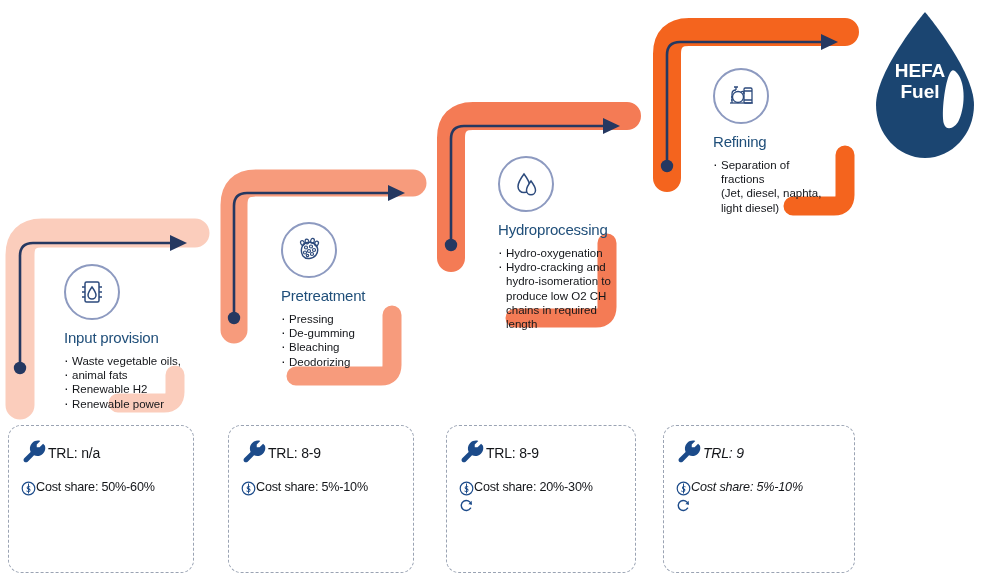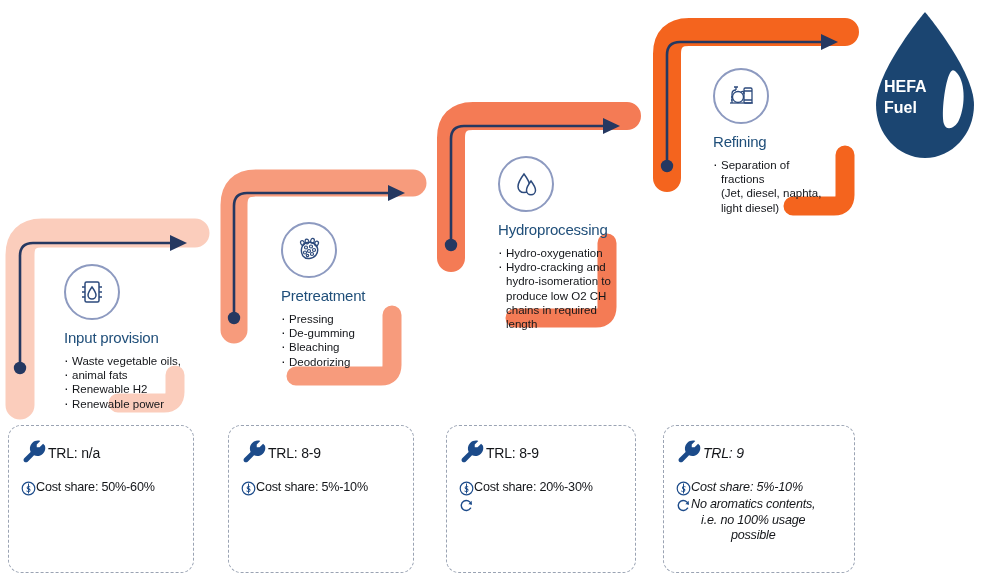--- a/index.html
+++ b/index.html
@@ -35,36 +35,36 @@
   }
   .stage-list li.dot::before{
     content:"\00B7";position:absolute;left:0;top:-1px;
     font-size:14px;line-height:14px;color:#14161a;
   }
   .stage-list li.cont{padding-left:8px;}
 
   
   .droplet{position:absolute;left:866px;top:8px;width:118px;height:156px;}
   .droplet-label{
-    position:absolute;left:884px;top:76px;width:72px;
-    color:#ffffff;font-weight:bold;font-size:16px;line-height:21px;
-    text-align:left;
+    position:absolute;left:884px;top:60px;width:72px;
+    color:#ffffff;font-weight:bold;font-size:19px;line-height:21px;
+    text-align:center;
   }
 
   
   .cards{position:absolute;left:0;top:425px;width:987px;height:151px;}
   .card{
     position:absolute;top:0;height:148px;
     border:1.4px dashed #9aa3b3;border-radius:13px;
     background:#ffffff;box-sizing:border-box;
     padding:14px 12px 10px 12px;
   }
   .card-row{display:flex;align-items:flex-start;}
   .card-row.trl{align-items:center;margin-bottom:15px;margin-left:2px;}
-  .card-row.meta{margin-bottom:1px;text-align:center;}
+  .card-row.meta{margin-bottom:1px;}
   .trl-text{font-size:14px;color:#14161a;letter-spacing:-0.2px;}
   .meta-text{font-size:12.6px;color:#14161a;line-height:15.6px;letter-spacing:-0.2px;}
   .ico{flex:0 0 auto;display:block;}
 </style>
 </head>
 <body>
 
 <div id="stage">
 
   <svg class="flow-svg" viewBox="0 0 987 430">
@@ -282,22 +282,17 @@
           <text x="10" y="14.2" font-size="11" font-family="Liberation Serif,serif" font-weight="bold" fill="#1c4b8a" text-anchor="middle">S</text>
           <path d="M10 3.3 V16.7" stroke="#1c4b8a" stroke-width="1.3"></path>
         </svg>
         <span class="meta-text">Cost share: 5%-10%</span>
       </div>
       <div class="card-row meta">
         <svg class="ico" width="15" height="15" viewBox="0 0 20 20" style="margin-top:1px">
           <path d="M16.2 8.2 A6.7 6.7 0 1 0 15.4 13.6" fill="none" stroke="#1c4b8a" stroke-width="1.9" stroke-linecap="round"></path>
           <path d="M12.4 8.3 L17 8.3 L17 3.7 Z" fill="#1c4b8a"></path>
         </svg>
-        <span class="meta-text">
-          <span>No aromatics contents,</span><br>
-          <span>i.e. no 100% usage</span><br>
-          <span>possible</span>
-        </span>
       </div>
     </div>
 
   </div>
 </div>
 
 </body></html>

